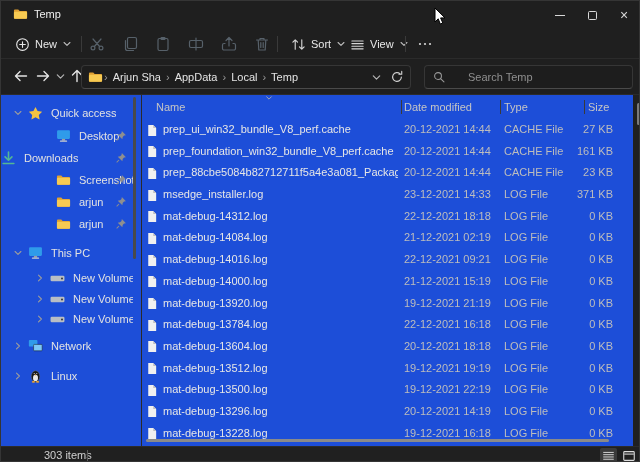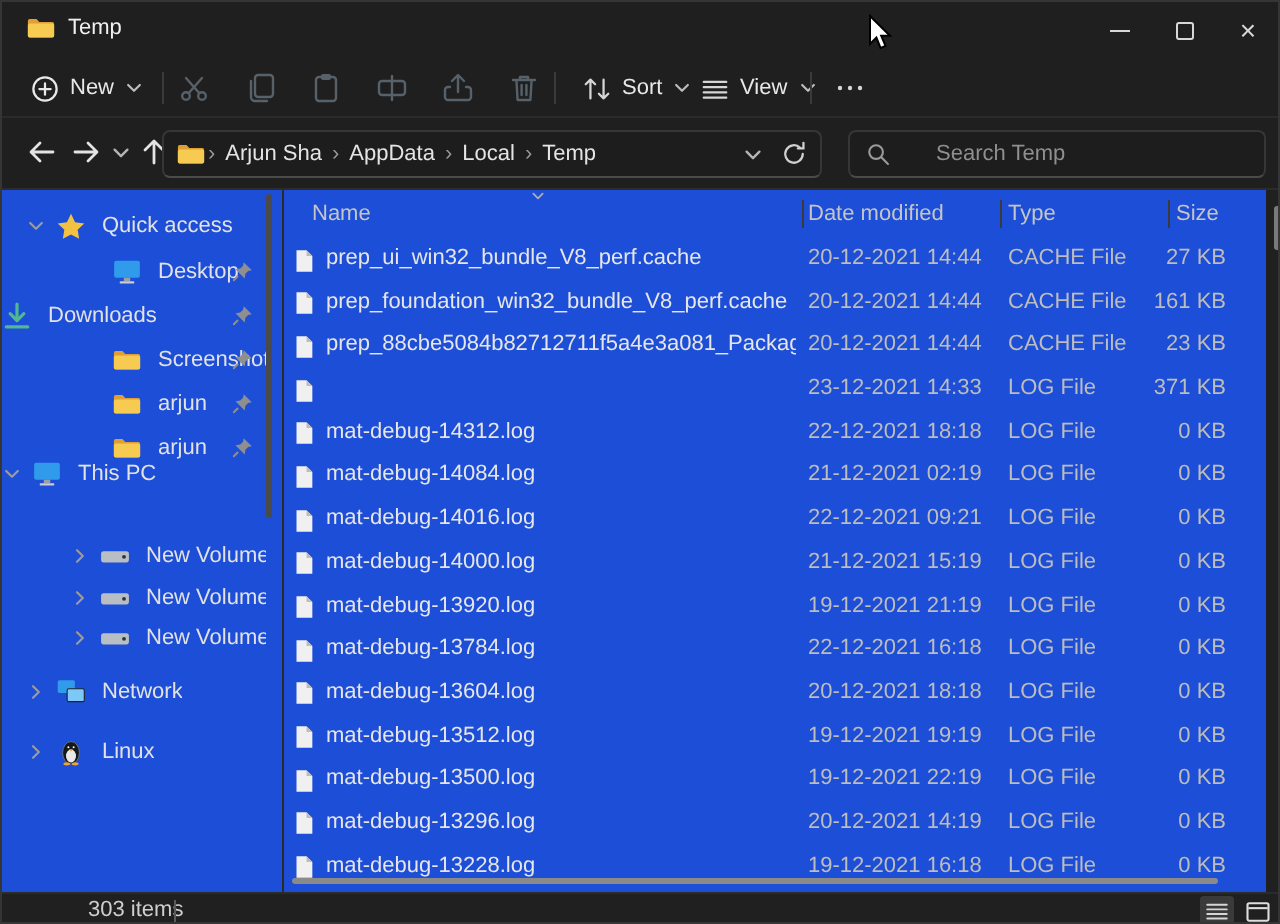--- a/index.html
+++ b/index.html
@@ -393,21 +393,21 @@
       <div class="sb-item" style="top:119px;padding-left:55px;">
         <svg class="sb-ic">
             <use href="#i-folder"></use>
           </svg>
         <span class="sb-label">arjun</span>
         <svg class="sb-pin">
             <use href="#i-pin"></use>
           </svg>
       </div>
 
-      <div class="sb-item" style="top:132px;">
+      <div class="sb-item" style="top:148px;padding-left:12px;">
         <svg class="sb-chev">
             <use href="#i-chev-down"></use>
           </svg>
         <svg class="sb-ic" style="margin-left:5px;">
             <use href="#i-monitor"></use>
           </svg>
         <span class="sb-label">This PC</span>
       </div>
       <div class="sb-item" style="top:173px;padding-left:34px;">
         <svg class="sb-chev">
@@ -497,20 +497,21 @@
             </svg>
           <span class="c-name">prep_88cbe5084b82712711f5a4e3a081_PackageResources_index...</span>
           <span class="c-date">20-12-2021 14:44</span>
           <span class="c-type">CACHE File</span>
           <span class="c-size">23 KB</span>
         </div>
         <div class="row">
           <svg class="ci">
               <use href="#i-page"></use>
             </svg>
+          <span class="c-name">msedge_installer.log</span>
           <span class="c-date">23-12-2021 14:33</span>
           <span class="c-type">LOG File</span>
           <span class="c-size">371 KB</span>
         </div>
         <div class="row">
           <svg class="ci">
               <use href="#i-page"></use>
             </svg>
           <span class="c-name">mat-debug-14312.log</span>
           <span class="c-date">22-12-2021 18:18</span>

